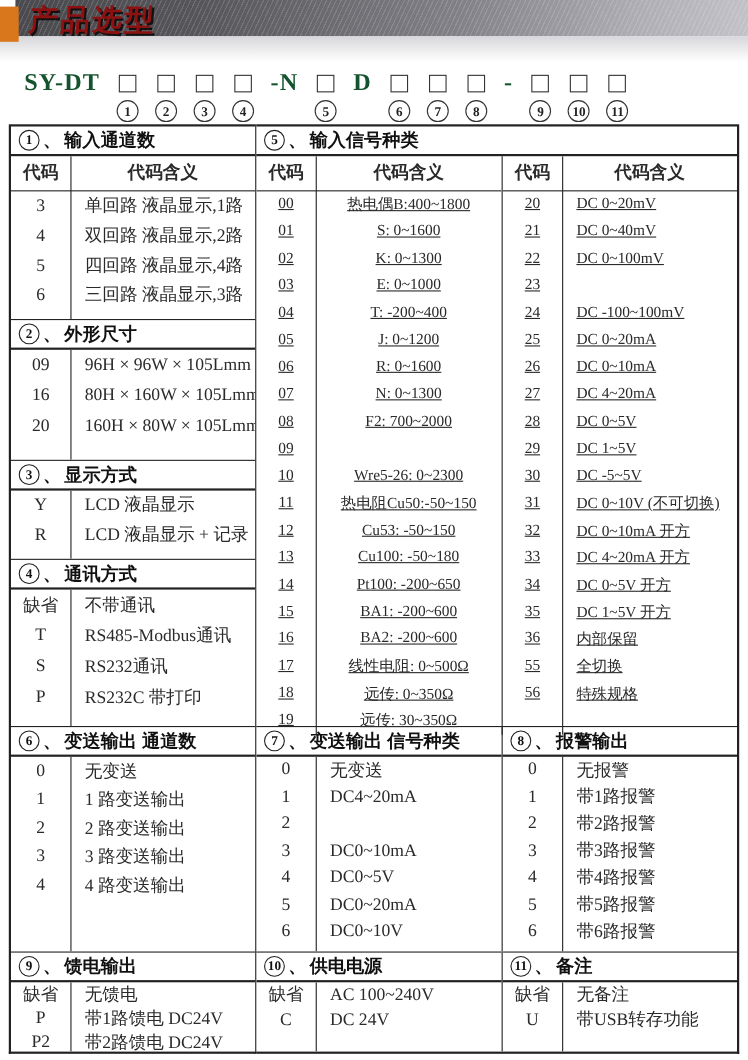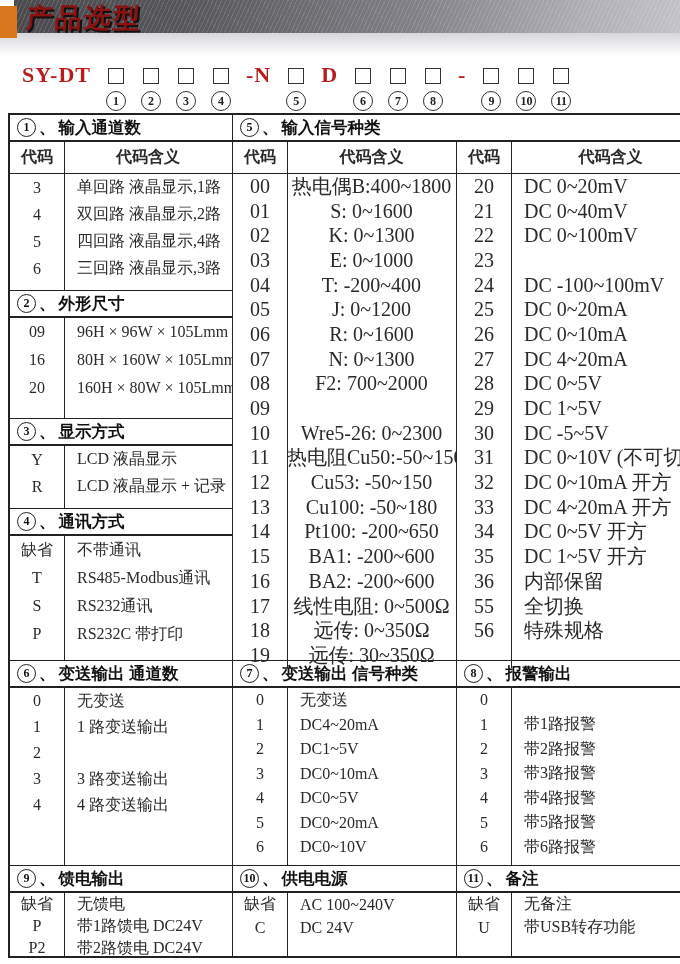--- a/index.html
+++ b/index.html
@@ -31,21 +31,21 @@
   }
   
   .doc-title {
     position:absolute; top:39px; left:22px;
     font-family:"Liberation Sans","DejaVu Sans",sans-serif;
     font-size:19px; font-weight:bold; color:#0c0c0c; letter-spacing:1px; white-space:nowrap;
   }
   
   .model-line { position:absolute; top:63px; left:22px; display:flex; align-items:flex-start; }
   .mtoken { display:flex; flex-direction:column; align-items:center; margin-right:15px; }
-  .mtext { font-size:22px; font-weight:bold; color:#b91c1c; line-height:24px; letter-spacing:1px; }
+  .mtext { font-size:22px; font-weight:bold; color:#14532d; line-height:24px; letter-spacing:1px; }
   .mbox { width:16px; height:16px; border:1.5px solid #333; margin-top:5px; background:#fff; }
   .pos-circ {
     margin-top:7px; width:20px; height:20px; border:1.2px solid #333; border-radius:50%;
     display:flex; align-items:center; justify-content:center;
     font-size:12px; font-weight:bold; color:#222; background:#fff;
   }
   .mtext-tok .pos-spacer { height:27px; }
   
   .tables {
     position:absolute; top:113px; left:8px; width:664px; height:845px;
@@ -73,21 +73,21 @@
   .colhead { border-bottom:1.5px solid #222; height:32px; flex:none;font-weight:bold; }
   .colhead .meaning { text-align:center; padding-left:0; }
   .center-m .trow:not(.colhead) .meaning { text-align:center; padding-left:0; }
   
   .rows-27 .trow:not(.colhead) { height:27px; }
   .rows-28 .trow:not(.colhead) { height:28px; }
   .rows-26 .trow:not(.colhead) { height:26px; }
   .rows-25 .trow:not(.colhead) { height:24.5px; }
   .rows-22 .trow:not(.colhead) { height:22px; }
   .rows-23 .trow:not(.colhead) { height:23px; }
-  .rows-s5 .trow:not(.colhead) { height:24.7px; font-size:20px; }
+  .rows-s5 .trow:not(.colhead) { height:24.7px; font-size:14px;text-decoration:underline; }
   
   .h-s1 { height:177px; } .h-s2 { height:128px; } .h-s3 { height:90px; }
   .h-s4 { height:152px; } .h-s6 { height:205px; } .h-s9 { flex:1; }
   
   .s5 { height:547px; border-top:1.5px solid #222; display:flex; flex-direction:column; }
   .s5-body { flex:1; display:flex; }
   .sub-a { width:224px; flex:none; border-right:1.5px solid #222; display:flex; flex-direction:column; }
   .sub-b { flex:1; display:flex; flex-direction:column; }
   
   .row-pair { border-top:1.5px solid #222; display:flex; overflow:hidden; }
@@ -276,20 +276,21 @@
             <div class="trow">
               <span class="code">0</span>
               <span class="meaning">无变送</span>
             </div>
             <div class="trow">
               <span class="code">1</span>
               <span class="meaning">1 路变送输出</span>
             </div>
             <div class="trow">
               <span class="code">2</span>
+              <span class="meaning">2 路变送输出</span>
             </div>
             <div class="trow">
               <span class="code">3</span>
               <span class="meaning">3 路变送输出</span>
             </div>
             <div class="trow">
               <span class="code">4</span>
               <span class="meaning">4 路变送输出</span>
             </div>
           </div>
@@ -475,21 +476,20 @@
               <div class="trow">
                 <span class="code">0</span>
                 <span class="meaning">无变送</span>
               </div>
               <div class="trow">
                 <span class="code">1</span>
                 <span class="meaning">DC4~20mA</span>
               </div>
               <div class="trow">
                 <span class="code">2</span>
-                <span class="meaning">DC1~5V</span>
               </div>
               <div class="trow">
                 <span class="code">3</span>
                 <span class="meaning">DC0~10mA</span>
               </div>
               <div class="trow">
                 <span class="code">4</span>
                 <span class="meaning">DC0~5V</span>
               </div>
               <div class="trow">
@@ -504,20 +504,21 @@
         </div>
         <div class="pair-right">
           <div class="sec-header">
             <span class="circ">8</span>
               <span>、</span>
               <span>报警输出</span>
           </div>
           <div class="tbody rows-25">
               <div class="trow">
                 <span class="code">0</span>
+                <span class="meaning">无报警</span>
               </div>
               <div class="trow">
                 <span class="code">1</span>
                 <span class="meaning">带1路报警</span>
               </div>
               <div class="trow">
                 <span class="code">2</span>
                 <span class="meaning">带2路报警</span>
               </div>
               <div class="trow">

